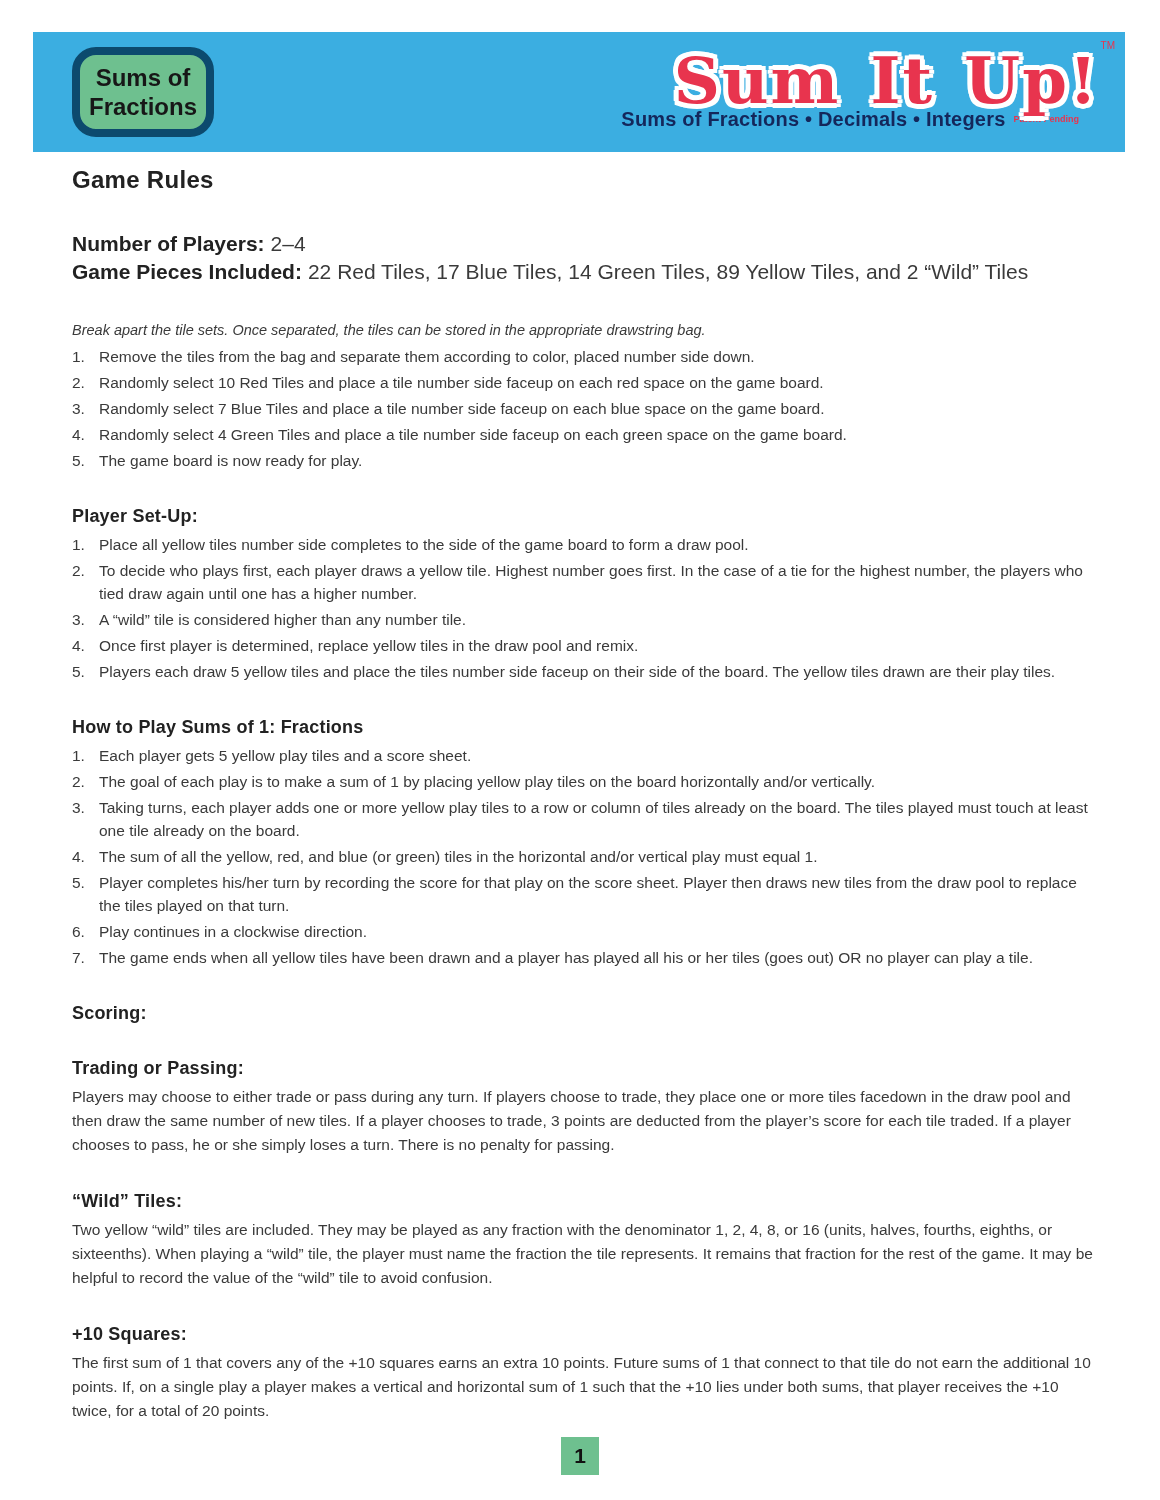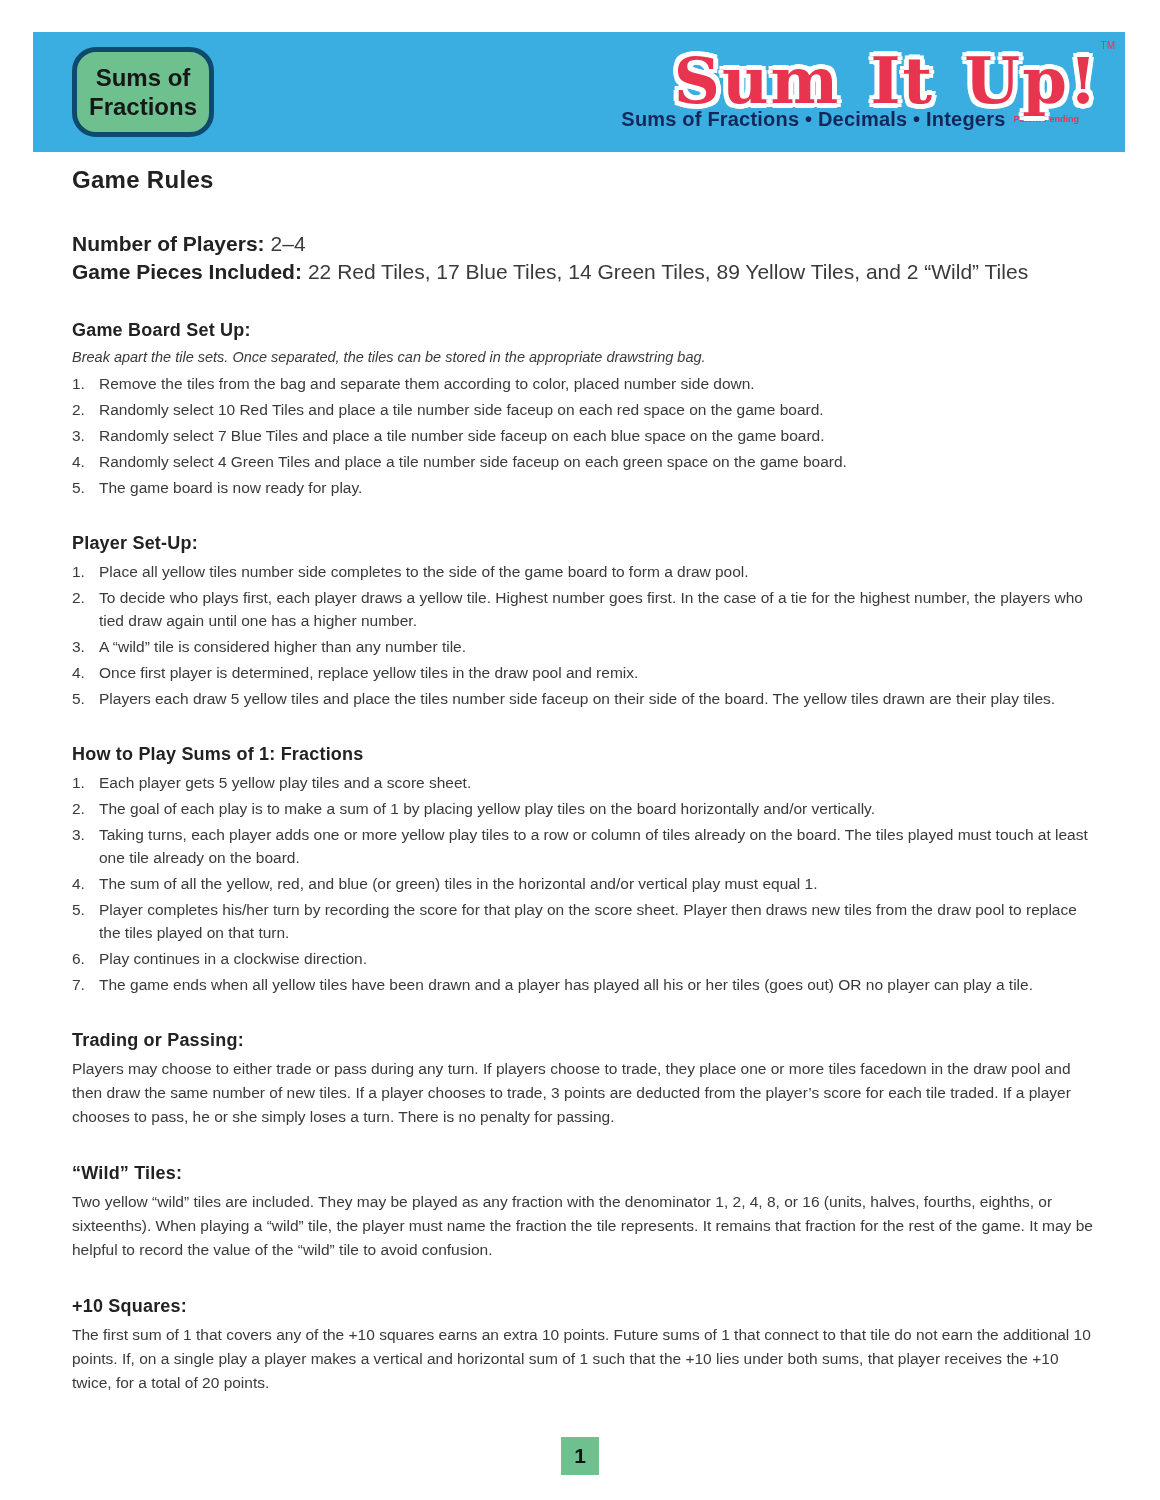--- a/index.html
+++ b/index.html
@@ -25,21 +25,21 @@
     position: absolute;
     left: 33px; top: 32px;
     width: 1092px; height: 120px;
     background: var(--band-blue);
   }
   .badge {
     position: absolute;
     left: 39px; top: 15px;
     width: 142px; height: 90px;
     background: var(--badge-green);
-    border: 5px solid #0c4a6e;
+    border: 8px solid #0c4a6e;
     border-radius: 24px;
     display: flex; flex-direction: column;
     align-items: center; justify-content: center;
     font-weight: bold; font-size: 24px; line-height: 29px;
     color: #171717;
   }
   .logo-wrap {
     position: absolute;
     right: 26px; top: 6px;
     text-align: right;
@@ -165,21 +165,20 @@
       <div class="info-row">
         <span class="label">Number of Players:</span><span class="value">2–4</span>
       </div>
       <div class="info-row">
         <span class="label">Game Pieces Included:</span><span class="value">22 Red Tiles, 17 Blue Tiles, 14 Green Tiles, 89 Yellow Tiles, and 2 “Wild” Tiles</span>
       </div>
     </div>
 
     <div id="sections">
         <section class="rule-section">
-          <h2>Game Board Set Up:</h2>
           <p class="note">Break apart the tile sets. Once separated, the tiles can be stored in the appropriate drawstring bag.</p>
           <div class="list">
             <div class="li">
               <span class="marker">1.</span>
               <span class="li-text">Remove the tiles from the bag and separate them according to color, placed number side down.</span>
             </div>
             <div class="li">
               <span class="marker">2.</span>
               <span class="li-text">Randomly select 10 Red Tiles and place a tile number side faceup on each red space on the game board.</span>
             </div>
@@ -249,20 +248,21 @@
               <span class="marker">6.</span>
               <span class="li-text">Play continues in a clockwise direction.</span>
             </div>
             <div class="li">
               <span class="marker">7.</span>
               <span class="li-text">The game ends when all yellow tiles have been drawn and a player has played all his or her tiles (goes out) OR no player can play a tile.</span>
             </div>
           </div>
         </section>
         <section class="rule-section">
+          <h2>Scoring:</h2>
         </section>
         <section class="rule-section">
           <h2>Trading or Passing:</h2>
           <p class="para">Players may choose to either trade or pass during any turn. If players choose to trade, they place one or more tiles facedown in the draw pool and then draw the same number of new tiles. If a player chooses to trade, 3 points are deducted from the player’s score for each tile traded. If a player chooses to pass, he or she simply loses a turn. There is no penalty for passing.</p>
         </section>
         <section class="rule-section">
           <h2>“Wild” Tiles:</h2>
           <p class="para">Two yellow “wild” tiles are included. They may be played as any fraction with the denominator 1, 2, 4, 8, or 16 (units, halves, fourths, eighths, or sixteenths). When playing a “wild” tile, the player must name the fraction the tile represents. It remains that fraction for the rest of the game. It may be helpful to record the value of the “wild” tile to avoid confusion.</p>
         </section>
         <section class="rule-section">

